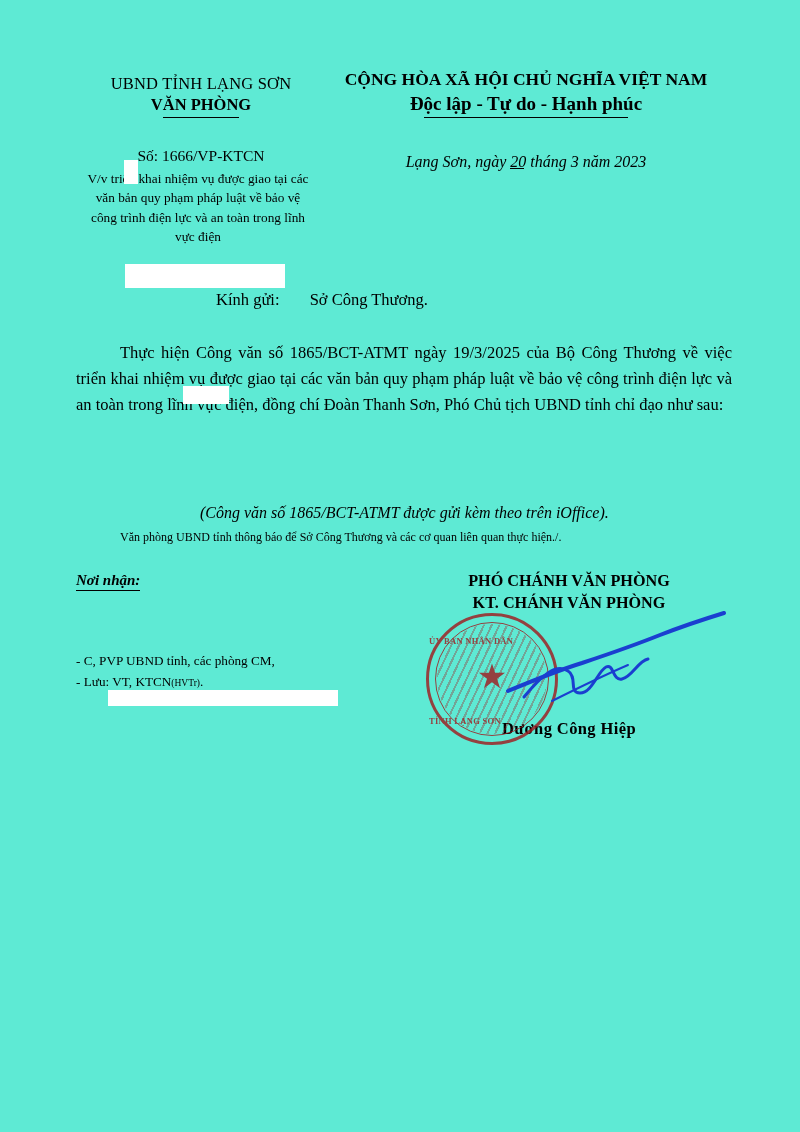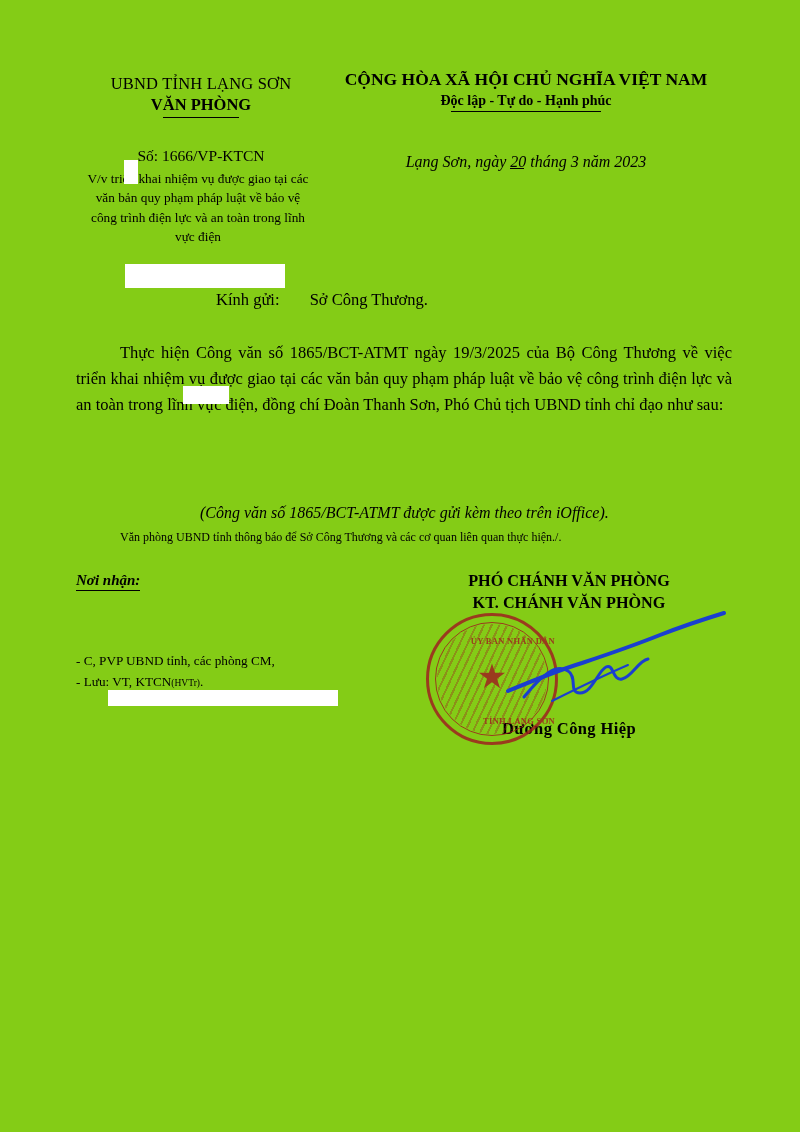--- a/index.html
+++ b/index.html
@@ -16,21 +16,21 @@
     overflow: hidden;
   }
 
   
   .page {
     position: absolute;
     left: 0;
     top: 0;
     width: 800px;
     height: 1132px;
-    background: #84cc16;
+    background: #5eead4;
   }
 
   .doc-body {
     position: absolute;
     left: 76px;
     top: 60px;
     width: 656px;
     height: 760px;
   }
 
@@ -69,21 +69,21 @@
     right: 12%;
     bottom: -3px;
     border-bottom: 1px solid #000;
   }
   .nation {
     font-size: 17.5px;
     font-weight: bold;
     white-space: nowrap;
   }
   .motto {
-    font-size: 14px;
+    font-size: 19px;
     font-weight: bold;
     margin-top: 3px;
     position: relative;
     display: inline-block;
   }
   .motto::after {
     content: "";
     position: absolute;
     left: 6%;
     right: 6%;
@@ -256,21 +256,21 @@
     top: 50%;
     transform: translate(-50%, -56%);
     color: #a01c20;
     font-size: 34px;
     line-height: 1;
   }
   .stamp-text-top, .stamp-text-bottom {
     position: absolute;
     left: 0;
     right: 0;
-    text-align: right;
+    text-align: left;
     color: #a01c20;
     font-size: 8.5px;
     font-weight: bold;
     letter-spacing: 0.3px;
   }
   .stamp-text-top { top: 20px; }
   .stamp-text-bottom { bottom: 16px; }
   .stamp-hatch {
     position: absolute;
     left: 8px; right: 8px; top: 8px; bottom: 8px;

